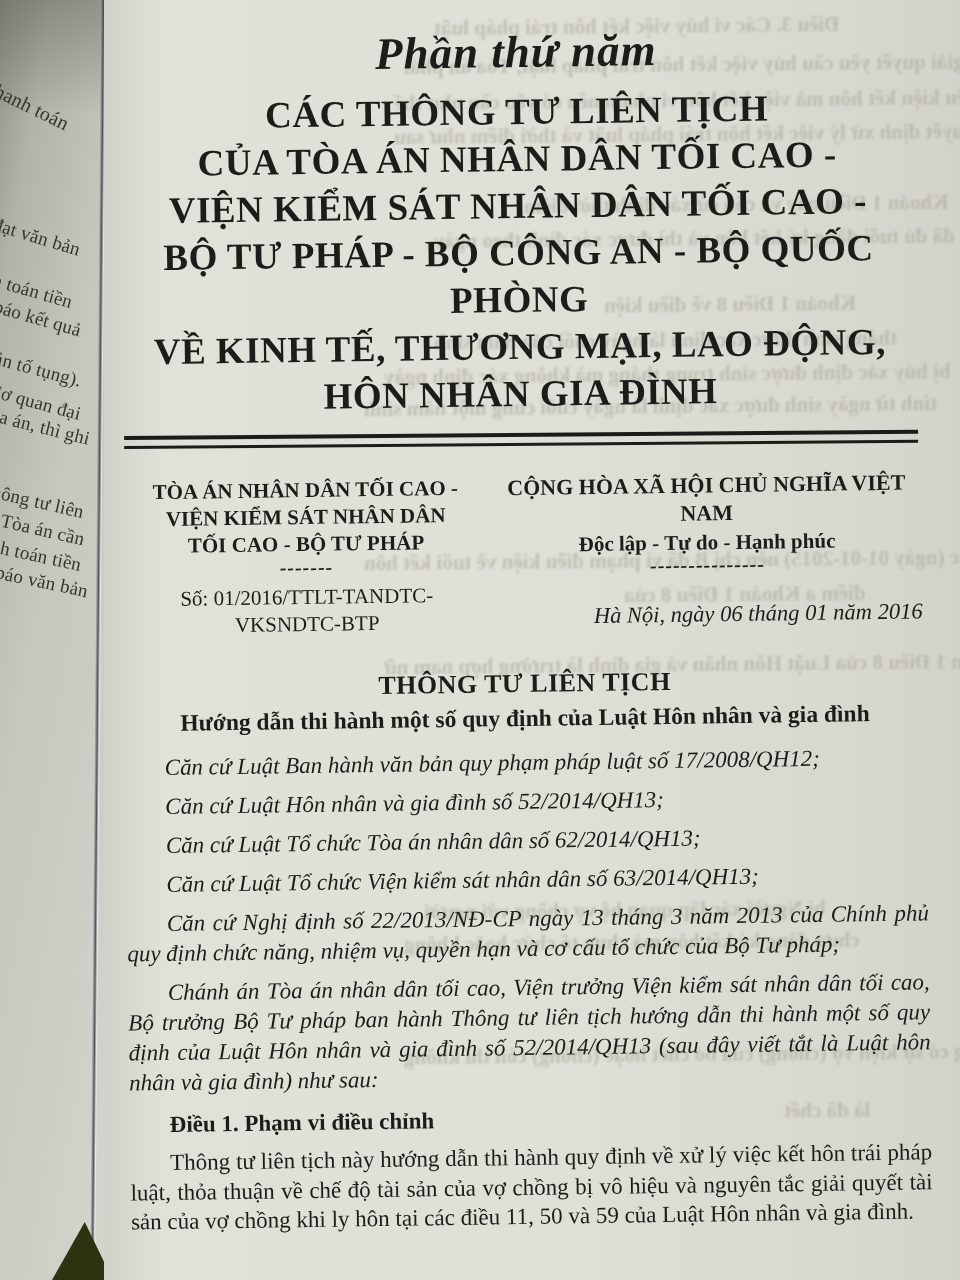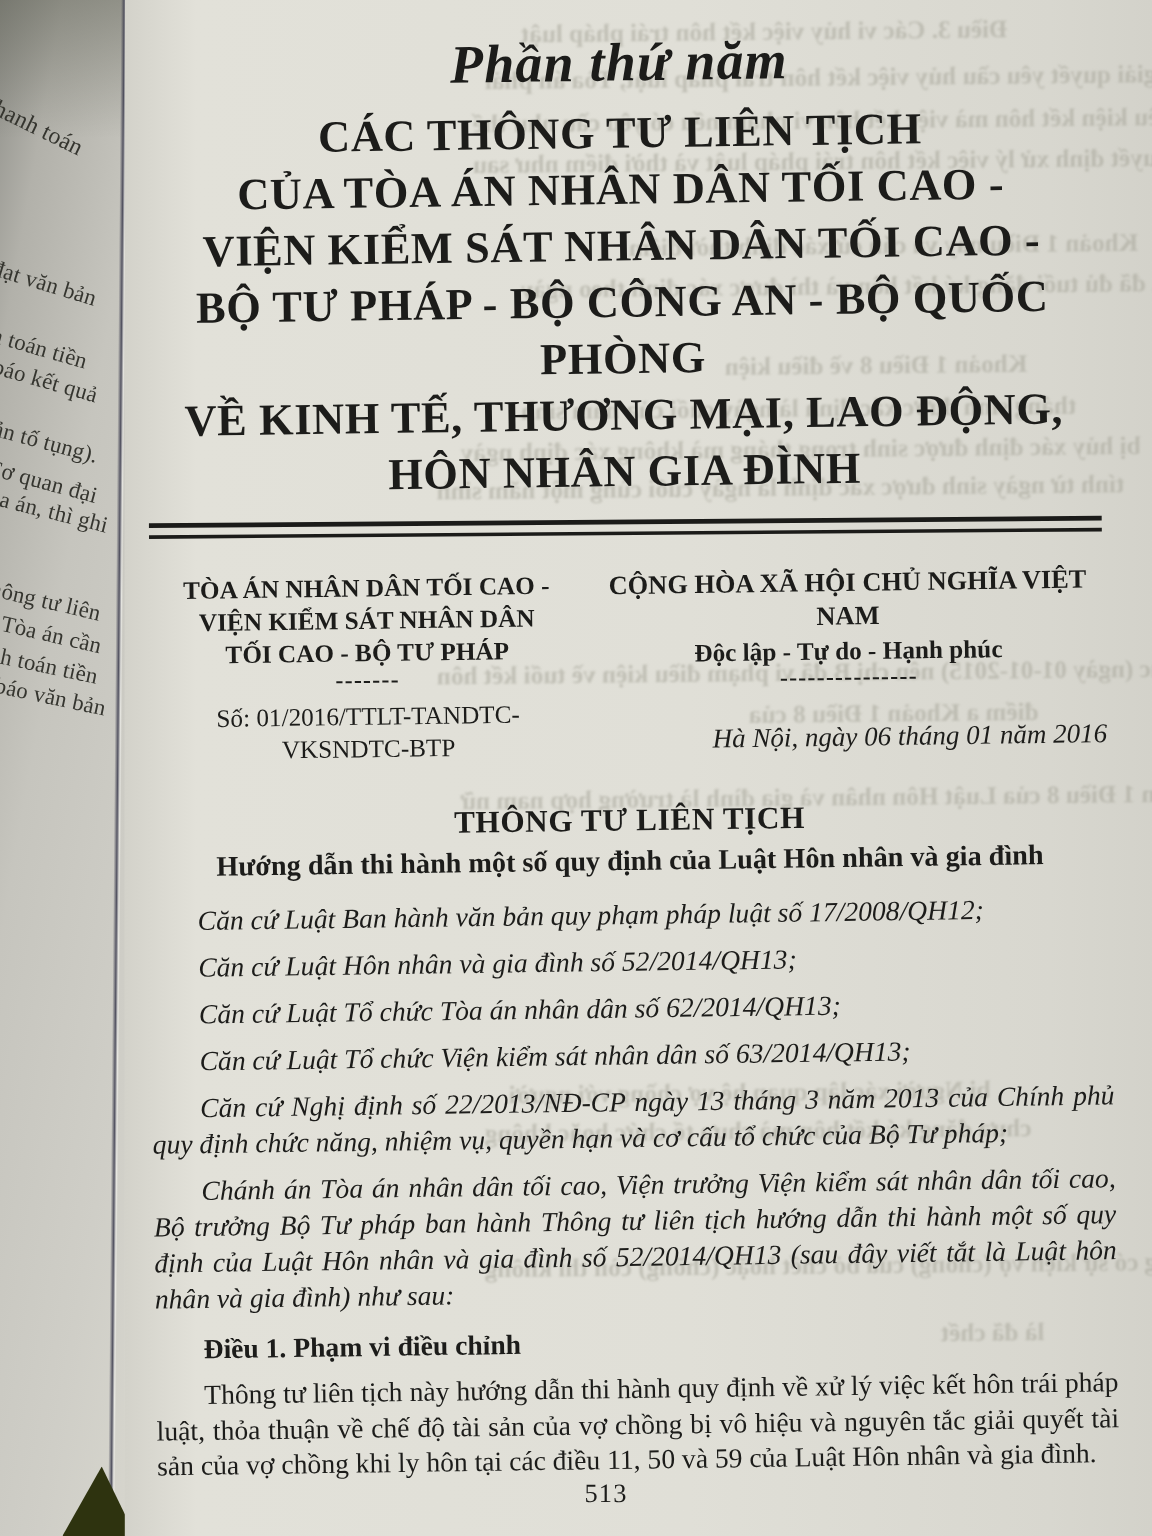--- a/index.html
+++ b/index.html
@@ -176,16 +176,15 @@
         <p class="recital">Căn cứ Luật Tổ chức Viện kiểm sát nhân dân số 63/2014/QH13;</p>
         <p class="recital">Căn cứ Nghị định số 22/2013/NĐ-CP ngày 13 tháng 3 năm 2013 của Chính phủ quy định chức năng, nhiệm vụ, quyền hạn và cơ cấu tổ chức của Bộ Tư pháp;</p>
         <p class="enacting">Chánh án Tòa án nhân dân tối cao, Viện trưởng Viện kiểm sát nhân dân tối cao, Bộ trưởng Bộ Tư pháp ban hành Thông tư liên tịch hướng dẫn thi hành một số quy định của Luật Hôn nhân và gia đình số 52/2014/QH13 (sau đây viết tắt là Luật hôn nhân và gia đình) như sau:</p>
       </div>
 
       <div class="article-heading">Điều 1. Phạm vi điều chỉnh</div>
       <p class="article-body">Thông tư liên tịch này hướng dẫn thi hành quy định về xử lý việc kết hôn trái pháp luật, thỏa thuận về chế độ tài sản của vợ chồng bị vô hiệu và nguyên tắc giải quyết tài sản của vợ chồng khi ly hôn tại các điều 11, 50 và 59 của Luật Hôn nhân và gia đình.</p>
 
     </div>
 
-    <div class="page-number">513</div>
   </div>
 
 </div>
 
 </body></html>

